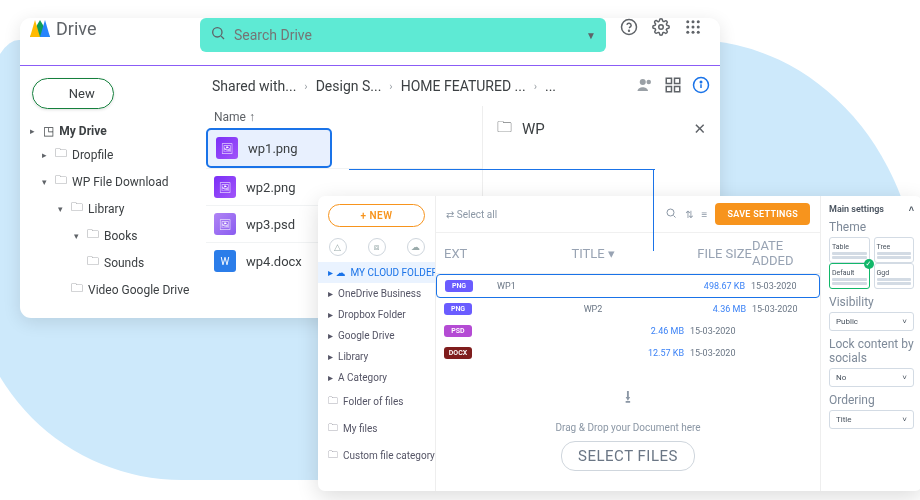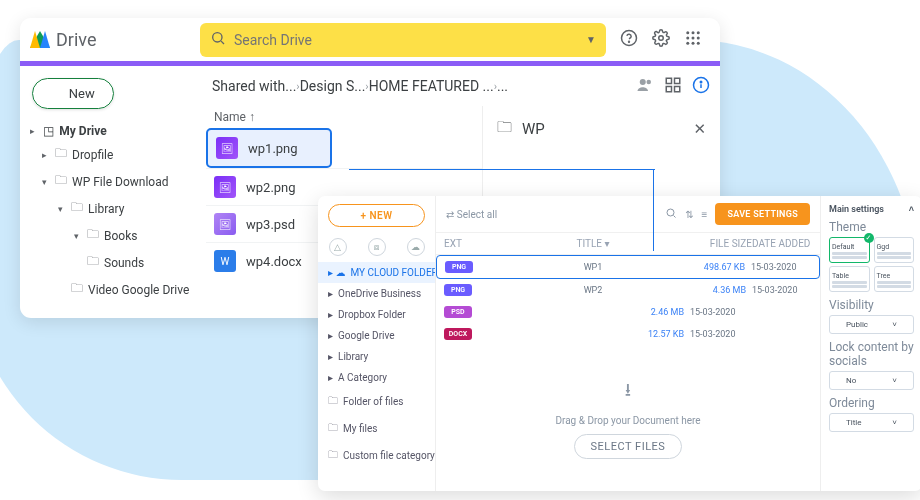--- a/index.html
+++ b/index.html
@@ -1,41 +1,41 @@
 <!DOCTYPE html>
 <html><head>
 <meta charset="utf-8">
 <style>
 *{box-sizing:border-box;margin:0;padding:0;font-family:Roboto,Arial,sans-serif}
 body{width:920px;height:500px;position:relative;overflow:hidden;background:#fff}
 .bg-blob{position:absolute;left:-30px;top:40px;width:950px;height:440px;background:#cde9fb;border-radius:60px 280px 60px 260px / 220px 320px 220px 260px;z-index:0}
 
 
 .drive{position:absolute;left:20px;top:18px;width:700px;height:300px;background:#fff;border-radius:11px;box-shadow:0 4px 18px rgba(0,0,0,.11);z-index:2;overflow:hidden}
-.d-top{display:flex;align-items:center;height:48px;border-bottom:5px solid #8b5cf6;padding:0 10px}
+.d-top{display:flex;align-items:flex-start;height:48px;border-bottom:1px solid #8b5cf6;padding:0 10px}
 .d-logo{display:flex;align-items:center;gap:6px;width:170px}
 .tri{width:0;height:0;border-left:10px solid transparent;border-right:10px solid transparent;border-bottom:17px solid #0f9d58;position:relative}
 .tri::before{content:"";position:absolute;left:-10px;top:0;border-left:5px solid transparent;border-right:5px solid transparent;border-bottom:17px solid #ffba00}
 .tri::after{content:"";position:absolute;left:0;top:0;border-left:5px solid transparent;border-right:5px solid transparent;border-bottom:17px solid #2684fc}
 .d-app{font-size:18px;color:#5f6368}
-.d-search{flex:1;display:flex;align-items:center;background:#fde047;border-radius:6px;height:34px;padding:0 10px;color:#5f6368;gap:8px}
+.d-search{flex:1;display:flex;align-items:center;background:#5eead4;border-radius:6px;height:34px;padding:0 10px;color:#5f6368;gap:8px}
 .d-search input{border:0;background:transparent;outline:0;flex:1;font-size:14px;color:#5f6368}
 .d-caret{color:#5f6368;font-size:10px}
 .d-hicons{display:flex;gap:14px;padding:0 8px 0 14px;color:#5f6368;font-size:16px}
 .d-body{display:flex;height:calc(100% - 48px)}
 .d-side{width:182px;padding:10px 6px;font-size:12px;color:#3c4043}
 .new-btn{display:inline-flex;align-items:center;gap:8px;border:1px solid #15803d;border-radius:20px;padding:7px 18px;box-shadow:0 1px 3px rgba(0,0,0,.12);font-size:13px;color:#3c4043;margin:2px 0 12px 6px}
 .plus{font-size:18px;line-height:0;background:linear-gradient(45deg,#ea4335,#fbbc04,#34a853,#4285f4);-webkit-background-clip:text;color:transparent;font-weight:700}
 .tree{list-style:none}
 .tree li{display:flex;align-items:center;gap:5px;padding:3px 0 3px 4px;white-space:nowrap}
 .tree .ind1{padding-left:16px}.tree .ind2{padding-left:32px}.tree .ind3{padding-left:48px}
 .arr{font-size:9px;color:#5f6368;width:8px;display:inline-block}
 .fold{color:#5f6368}
 .d-main{flex:1;position:relative}
-.crumbs{display:flex;align-items:center;height:40px;padding:0 10px;font-size:14px;color:#3c4043}
+.crumbs{display:flex;align-items:center;gap:8px;height:40px;padding:0 10px;font-size:14px;color:#3c4043}
 .crumbs .sep{color:#9aa0a6;font-size:11px}
 .crumb-ic{display:flex;gap:10px;margin-left:auto;color:#5f6368;align-items:center}
 .info-i{color:#1a73e8}
 .nm-hdr{font-size:12px;color:#5f6368;padding:4px 12px}
 .files{padding:0 4px}
 .frow{display:flex;align-items:center;gap:10px;padding:7px 8px;font-size:13px;color:#3c4043;border-top:1px solid #f1f3f4}
 .thumb{width:22px;height:22px;border-radius:3px;display:flex;align-items:center;justify-content:center;color:#fff;font-size:10px}
 .t-purple{background:linear-gradient(135deg,#7b2ff7,#a155f9)}
 .t-lav{background:linear-gradient(135deg,#b084f5,#8a5cf0)}
 .t-blue{background:#2b7de9}
@@ -51,38 +51,38 @@
 .wfd-tabs{display:flex;justify-content:space-around;color:#9aa;padding:3px 0 6px}
 .wfd-tabs span{width:18px;height:18px;border:1px solid #cfd6dd;border-radius:50%;display:flex;align-items:center;justify-content:center;font-size:9px}
 .wfd-list{list-style:none}
 .wfd-list li{padding:5px 10px;display:flex;align-items:center;gap:5px;color:#556;white-space:nowrap;overflow:hidden;text-overflow:ellipsis}
 .wfd-list li.sel{background:#eaf3ff;color:#1a73e8}
 .wfd-main{flex:1;display:flex;flex-direction:column}
 .wfd-bar{display:flex;align-items:center;padding:7px 10px;border-bottom:1px solid #f0f0f0;color:#8b97a5}
 .wfd-bar .rt{margin-left:auto;display:flex;align-items:center;gap:8px}
 .save{background:#f7941d;color:#fff;padding:6px 12px;border-radius:4px;font-size:9px;font-weight:600;letter-spacing:.3px}
 .wfd-row{display:grid;grid-template-columns:52px 1fr 62px 60px;align-items:center;padding:5px 8px;font-size:9px;color:#6a7685}
-.wfd-row.hdr{color:#98a3b3;font-size:10px;text-transform:uppercase;border-bottom:1px solid #f0f0f0}
+.wfd-row.hdr{color:#98a3b3;font-size:13px;text-transform:uppercase;border-bottom:1px solid #f0f0f0}
 .wfd-row .badge{width:28px;padding:2px 0;border-radius:3px;text-align:center;color:#fff;font-size:7px;font-weight:600}
-.b-png{background:#6a5cff}.b-psd{background:#b44bd4}.b-docx{background:#be185d}
+.b-png{background:#6a5cff}.b-psd{background:#b44bd4}.b-docx{background:#7f1d1d}
 .wfd-row.sel{border:1.5px solid #1a73e8;border-radius:4px}
 .sz{color:#3b82f6;text-align:right;padding-right:6px}
 .drop{flex:1;display:flex;flex-direction:column;align-items:center;justify-content:center;color:#8b97a5;gap:8px}
 .drop .dl{font-size:18px;color:#8b97a5}
-.selbtn{border:1px solid #cfd6dd;border-radius:14px;padding:5px 16px;font-size:11px;letter-spacing:.5px;color:#6a7685}
+.selbtn{border:1px solid #cfd6dd;border-radius:14px;padding:5px 16px;font-size:15px;letter-spacing:.5px;color:#6a7685}
 
 .sett{width:102px;border-left:1px solid #eee;padding:8px 8px;color:#48525e}
 .sett h4{font-size:9px;font-weight:600;margin-bottom:6px;display:flex;justify-content:space-between;align-items:center}
 .sett label{font-size:12px;color:#7e8a99;display:block;margin:6px 0 3px}
 .thm{display:flex;gap:4px}
 .thm .opt{flex:1;border:1px solid #d3dbe4;border-radius:3px;height:26px;position:relative;padding:2px}
 .thm .opt.sel{border-color:#12b76a}
 .thm .opt.sel::after{content:"✓";position:absolute;top:-5px;right:-5px;background:#12b76a;color:#fff;width:10px;height:10px;border-radius:50%;font-size:7px;display:flex;align-items:center;justify-content:center}
 .thm .bar{height:3px;background:#d3dbe4;margin:1px 0;border-radius:1px}
-.selbox{border:1px solid #d3dbe4;border-radius:3px;padding:4px 16px;font-size:8px;display:flex;justify-content:space-between;align-items:center;color:#48525e}
+.selbox{border:1px solid #d3dbe4;border-radius:3px;padding:4px 6px;font-size:8px;display:flex;justify-content:space-between;align-items:center;color:#48525e}
 
 
 .conn-h{position:absolute;z-index:5;border-top:1.5px solid #1a73e8;left:349px;top:169px;width:306px}
 .conn-v{position:absolute;z-index:5;border-left:1.5px solid #1a73e8;left:653px;top:169px;height:82px}
 </style>
 </head>
 <body>
 
 <div class="bg-blob"></div>
 
@@ -268,21 +268,21 @@
       </div>
     </div>
     <div class="wfd-row hdr">
       <span>EXT</span>
       <span style="text-align:center"><span>TITLE</span> ▾</span>
       <span style="text-align:right">FILE SIZE</span>
       <span>DATE ADDED</span>
     </div>
     <div class="wfd-row sel">
         <span class="badge b-png">PNG</span>
-        <span style="text-align:center">WP1</span>
+        <span style="text-align:left">WP1</span>
         <span class="sz">498.67 KB</span>
         <span>15-03-2020</span>
       </div>
     <div class="wfd-row">
         <span class="badge b-png">PNG</span>
         <span style="text-align:center">WP2</span>
         <span class="sz">4.36 MB</span>
         <span>15-03-2020</span>
       </div>
     <div class="wfd-row">
@@ -302,27 +302,27 @@
       <span class="selbtn">SELECT FILES</span>
     </div>
   </div>
 
   <div class="sett">
     <h4>
         <span>Main settings</span>
         <span>˄</span>
       </h4>
     <label>Theme</label>
+    <div class="thm" style="margin-top:3px">
+      <div class="opt"><span style="font-size:7px">Table</span><div class="bar"></div><div class="bar"></div></div>
+      <div class="opt"><span style="font-size:7px">Tree</span><div class="bar"></div><div class="bar"></div></div>
+    </div>
     <div class="thm">
       <div class="opt sel"><span style="font-size:7px">Default</span><div class="bar"></div><div class="bar"></div></div>
       <div class="opt"><span style="font-size:7px">Ggd</span><div class="bar"></div><div class="bar"></div></div>
-    </div>
-    <div class="thm" style="margin-top:3px">
-      <div class="opt"><span style="font-size:7px">Table</span><div class="bar"></div><div class="bar"></div></div>
-      <div class="opt"><span style="font-size:7px">Tree</span><div class="bar"></div><div class="bar"></div></div>
     </div>
     <label>Visibility</label>
     <div class="selbox">
         <span>Public</span>
         <span>˅</span>
       </div>
     <label>Lock content by socials</label>
     <div class="selbox">
         <span>No</span>
         <span>˅</span>

